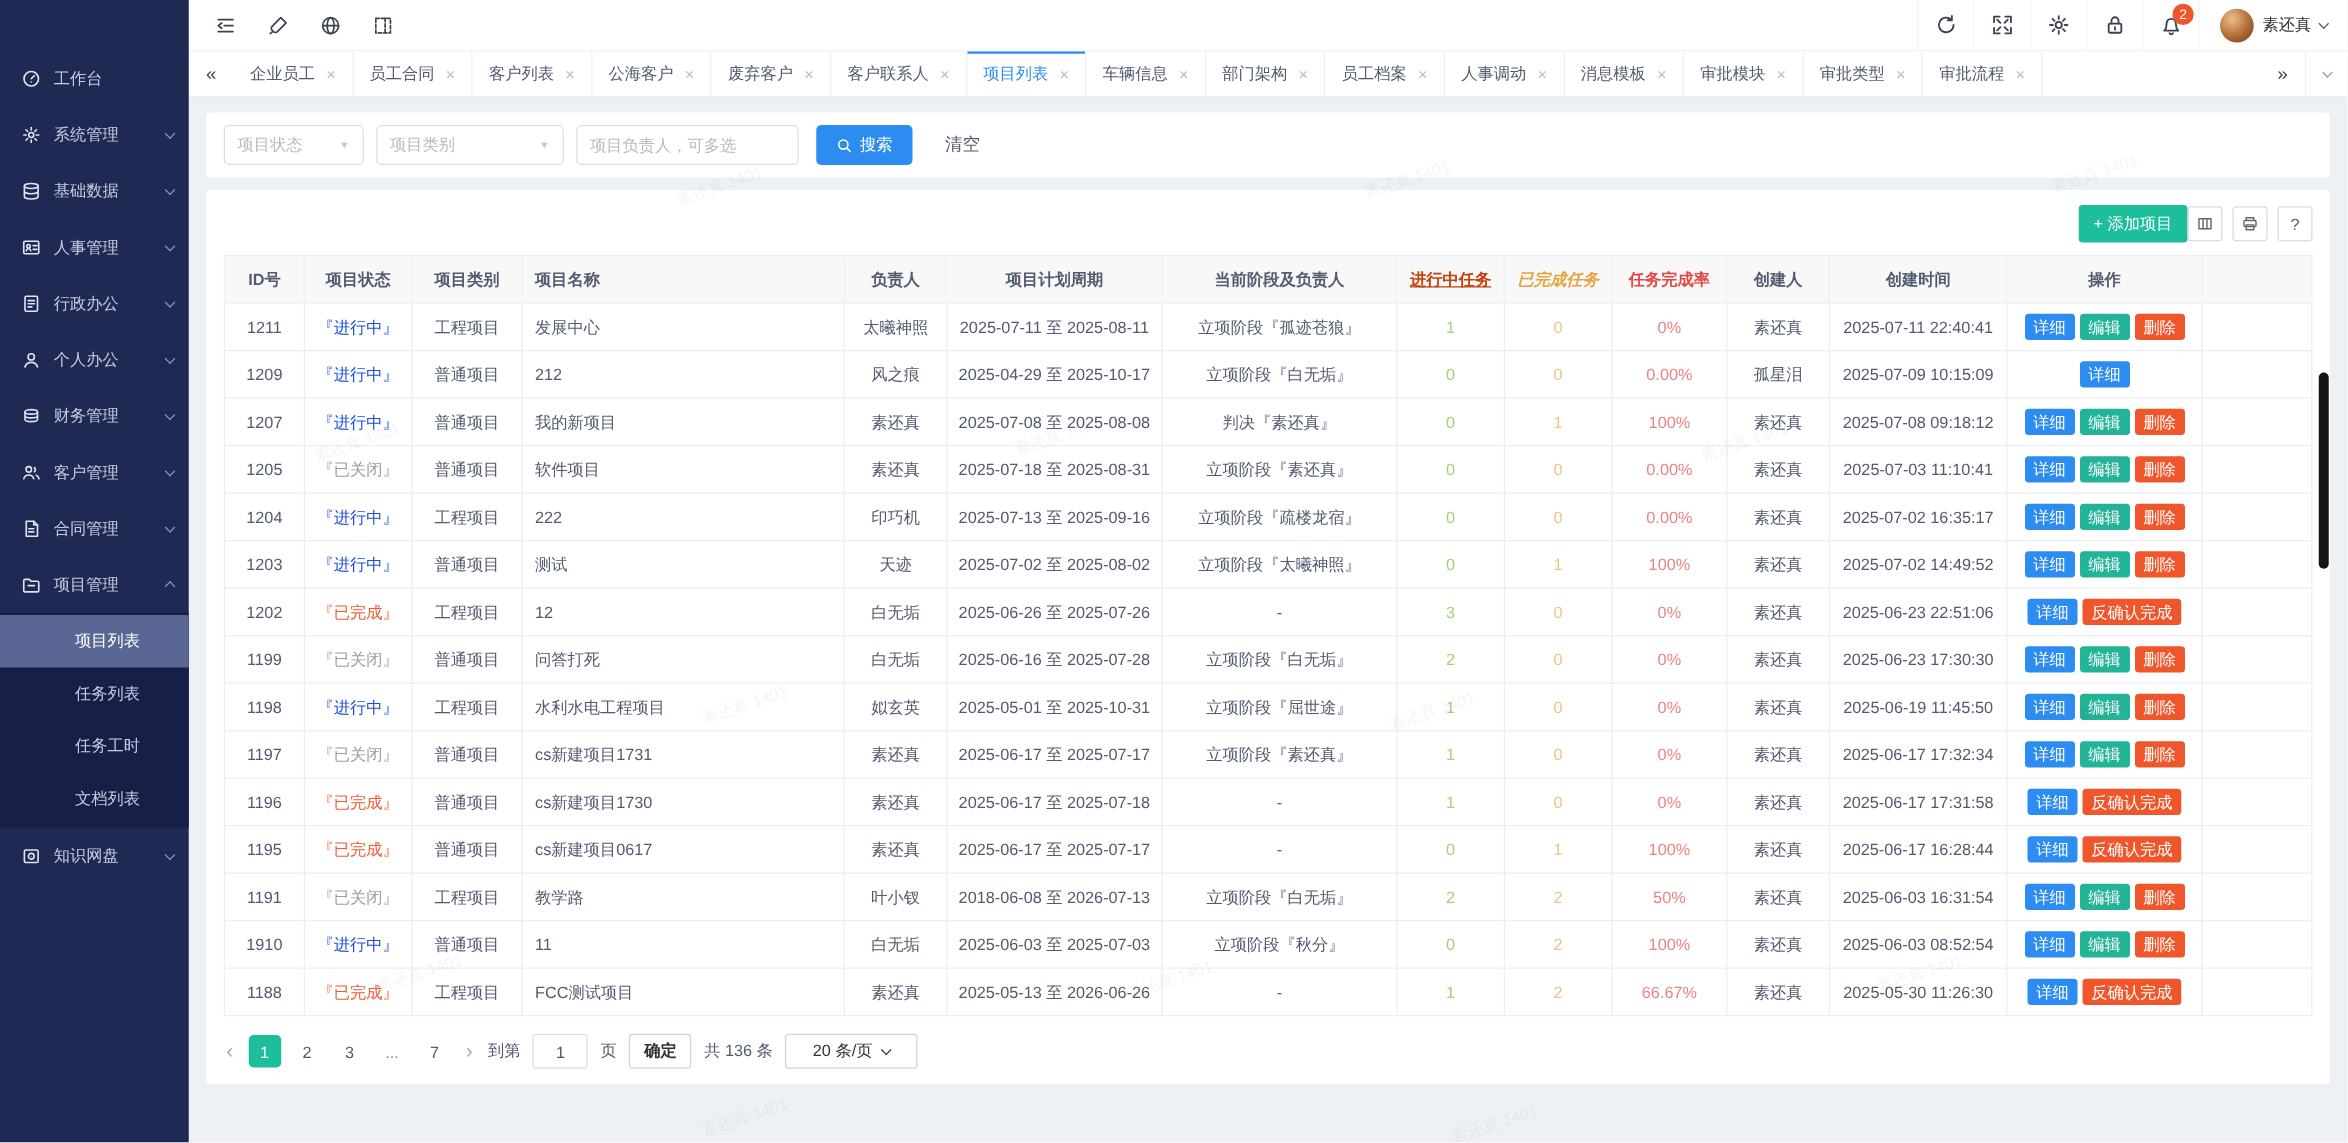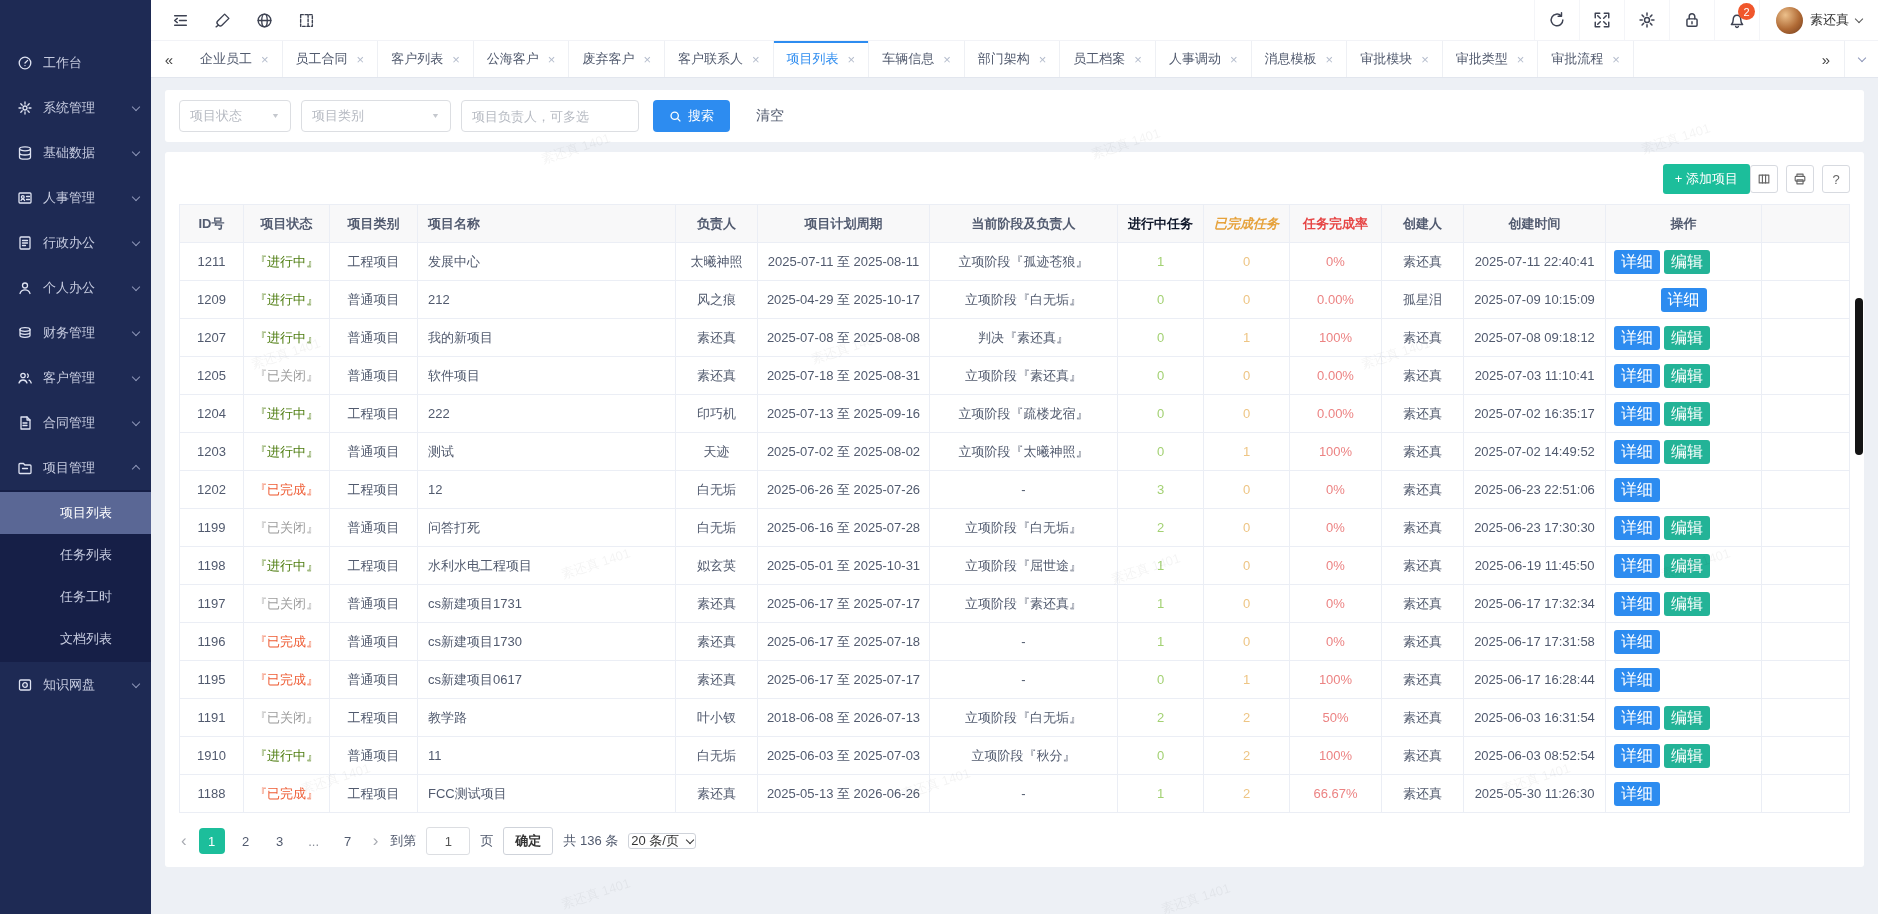--- a/index.html
+++ b/index.html
@@ -56,33 +56,33 @@
   .btn-add{height:30px;background:#1cbe9b;color:#fff;border:none;border-radius:3px;font-size:13px;padding:0 12px;cursor:pointer}
   .tools{display:flex;gap:8px}
   .tool{width:28px;height:28px;border:1px solid #d7dae0;border-radius:3px;display:flex;align-items:center;justify-content:center;color:#666;font-size:13px;cursor:pointer;background:#fff}
   .tool svg{width:14px;height:14px}
   
   table{border-collapse:collapse;table-layout:fixed;width:100%;margin-top:10px}
   th,td{border:1px solid #ebeef5;font-size:13px;color:#515a6e;text-align:center;padding:0 6px;overflow:hidden;white-space:nowrap;text-overflow:ellipsis}
   thead th{background:#f8f8f9;height:38px;font-weight:bold;color:#525b70}
   tbody td{height:38px;background:#fff}
   td.al,th.al{text-align:left;padding-left:10px}
-  .st-ongoing{color:#4d7c0f}.st-closed{color:#9c9c9c}.st-done{color:#ee5b33}
+  .st-ongoing{color:#1d4ed8}.st-closed{color:#9c9c9c}.st-done{color:#ee5b33}
   .num-g{color:#a3d173}.num-o{color:#eec584}.num-r{color:#ec8383}
-  .abtn{display:inline-block;color:#fff;border-radius:3px;padding:4px 7px;font-size:16px;margin:0 2px;cursor:pointer;line-height:1}
+  .abtn{display:inline-block;color:#fff;border-radius:3px;padding:4px 7px;font-size:13px;margin:0 2px;cursor:pointer;line-height:1}
   .a-blue{background:#2d8cf0}.a-teal{background:#23b397}.a-red{background:#f0562b}
   
   .pager{display:flex;align-items:center;gap:10px;margin-top:14px;font-size:13px;color:#515a6e}
   .pg-arrow{color:#a8abb2;font-size:17px;padding:0 2px;cursor:pointer}
   .pg-btn{min-width:26px;height:26px;display:flex;align-items:center;justify-content:center;border-radius:4px;cursor:pointer;padding:0 4px}
   .pg-btn.active{background:#1cbe9b;color:#fff}
   .pg-ellipsis{color:#8a8f99;cursor:default}
   .pg-input{width:44px;height:28px;border:1px solid #dcdee2;border-radius:3px;text-align:center;font-size:13px;color:#555;outline:none}
   .btn-confirm{height:28px;border:1px solid #cfd3da;background:#fff;border-radius:3px;padding:0 11px;font-size:13px;color:#333;font-weight:bold;cursor:pointer}
-  .pg-select{height:16px;border:1px solid #cfd3da;border-radius:3px;display:flex;align-items:center;gap:8px;padding:0 2px;cursor:pointer;color:#333}
+  .pg-select{height:28px;border:1px solid #cfd3da;border-radius:3px;display:flex;align-items:center;gap:8px;padding:0 21px;cursor:pointer;color:#333}
   .pg-select .chev{border-color:#333;margin-top:-2px}
   
   .scroll-thumb{position:absolute;right:15px;top:298px;width:8px;height:157px;background:#141414;border-radius:4px;z-index:9;cursor:pointer}
   .wm{position:absolute;color:#000;opacity:.045;font-size:13px;transform:rotate(-18deg);pointer-events:none;white-space:nowrap;z-index:5}
 </style>
 </head>
 <body>
 
 <div class="app">
 
@@ -408,21 +408,21 @@
           </colgroup>
           <thead>
               <tr id="thead-row">
                 <th>ID号</th>
                 <th>项目状态</th>
                 <th>项目类别</th>
                 <th class="al">项目名称</th>
                 <th>负责人</th>
                 <th>项目计划周期</th>
                 <th>当前阶段及负责人</th>
-                <th style="color: #0f172a;">进行中任务</th>
+                <th style="color: #c2410c; text-decoration: underline;">进行中任务</th>
                 <th style="color: rgb(230, 162, 60); font-style: italic;">已完成任务</th>
                 <th style="color: rgb(230, 69, 69);">任务完成率</th>
                 <th>创建人</th>
                 <th>创建时间</th>
                 <th>操作</th>
                 <th></th>
               </tr>
             </thead>
           <tbody id="tbody">
               <tr>

